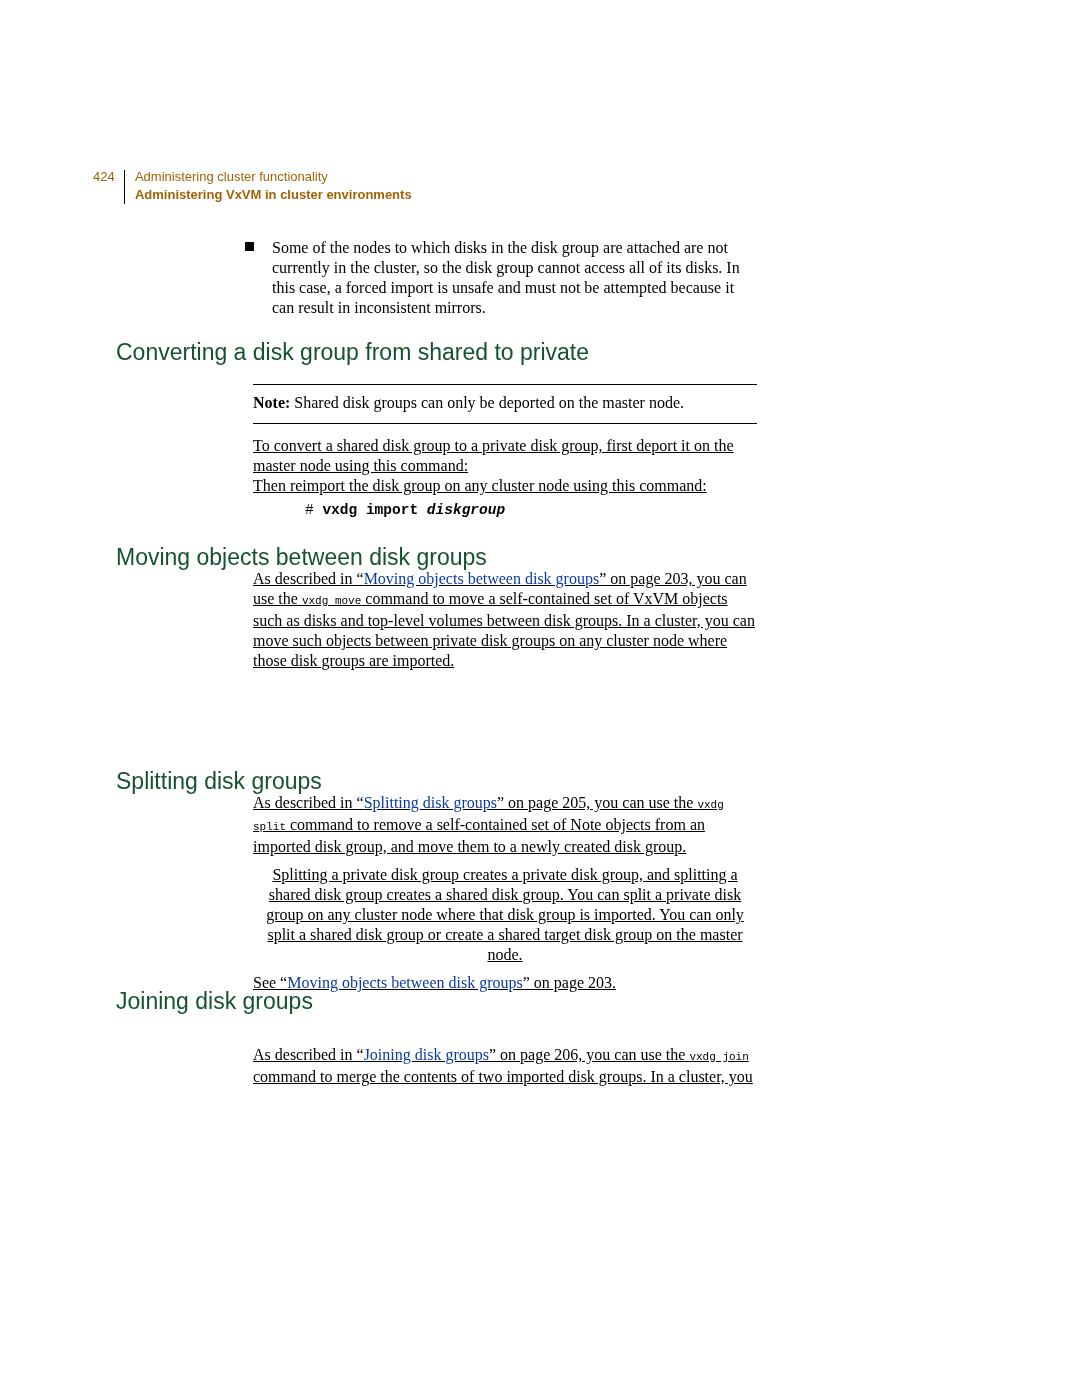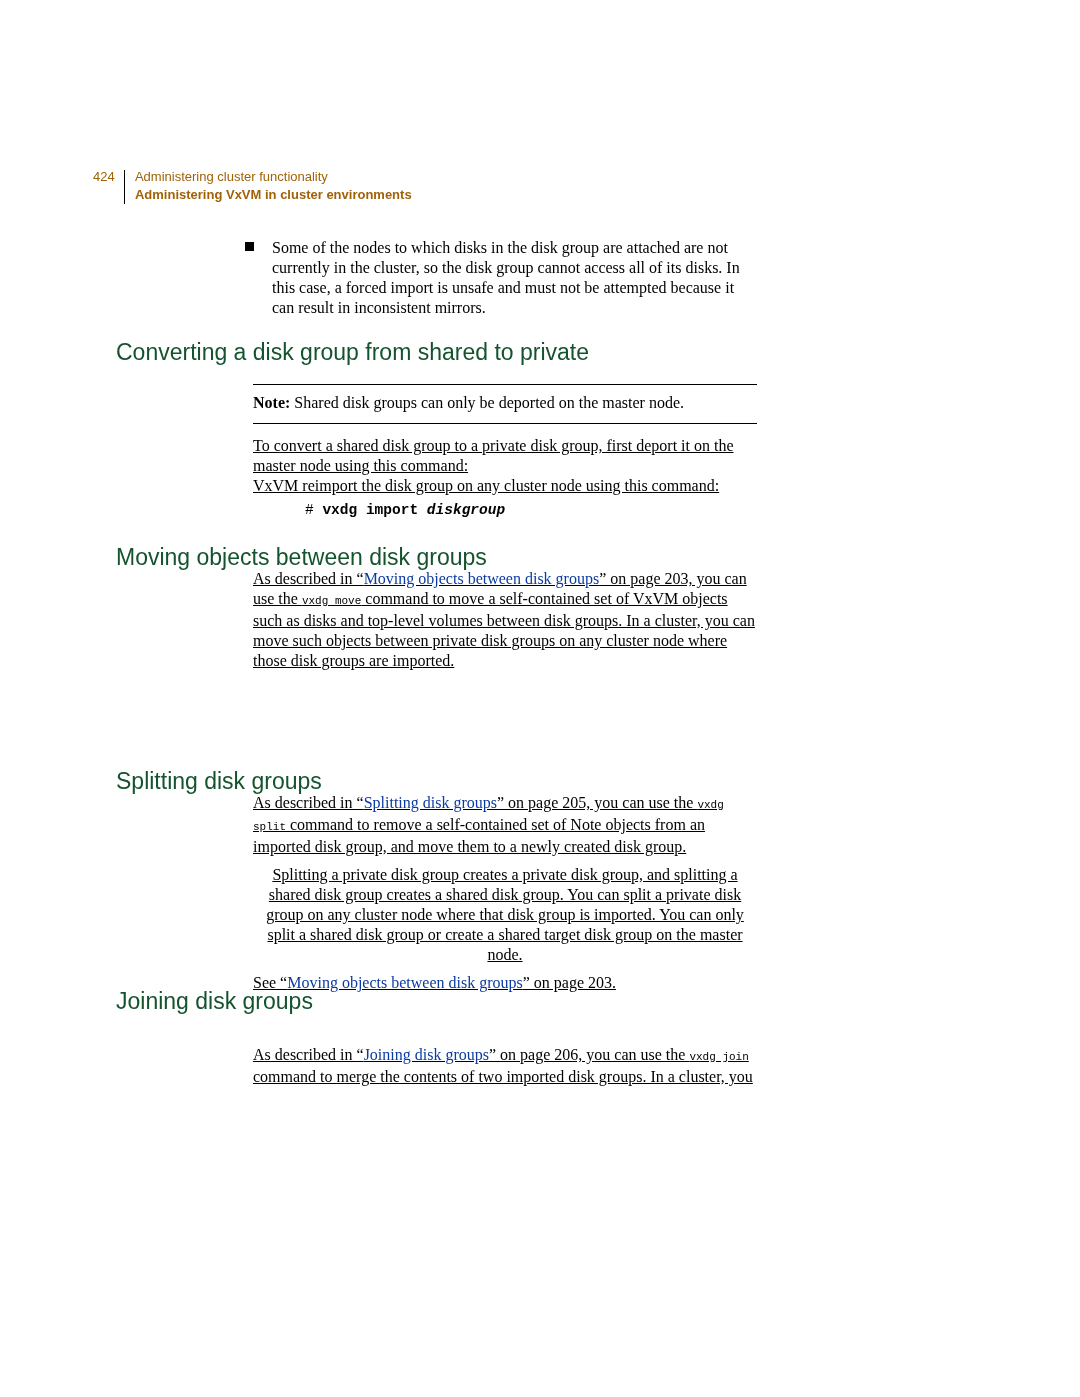--- a/index.html
+++ b/index.html
@@ -153,21 +153,21 @@
   <div class="body-col" style="top:376px;margin-top:8px;">
     <div class="note-box">
       <div class="rule"></div>
       <div class="note-inner">
         <b>Note:</b><span> Shared disk groups can only be deported on the master node.</span>
       </div>
       <div class="rule"></div>
     </div>
 
     <div class="para" style="margin-top:12px;">To convert a shared disk group to a private disk group, first deport it on the master node using this command:</div>
-    <div class="para">VxVM reimport the disk group on any cluster node using this command:</div>
+    <div class="para">Then reimport the disk group on any cluster node using this command:</div>
     <div class="cmd-block">
       <span class="hash"># </span><span>vxdg import </span><span class="arg">diskgroup</span>
     </div>
   </div>
 
   <div class="h2-col h2-b">Moving objects between disk groups</div>
 
   <div class="body-col" style="top:569px;">
     <div class="para">
       <span>As described in “</span><a href="#" class="xref">Moving objects between disk groups</a><span>” on page 203, you can use the </span><span class="mono-inline">vxdg move</span><span> command to move a self-contained set of VxVM objects such as disks and top-level volumes between disk groups. In a cluster, you can move such objects between private disk groups on any cluster node where those disk groups are imported.</span>

